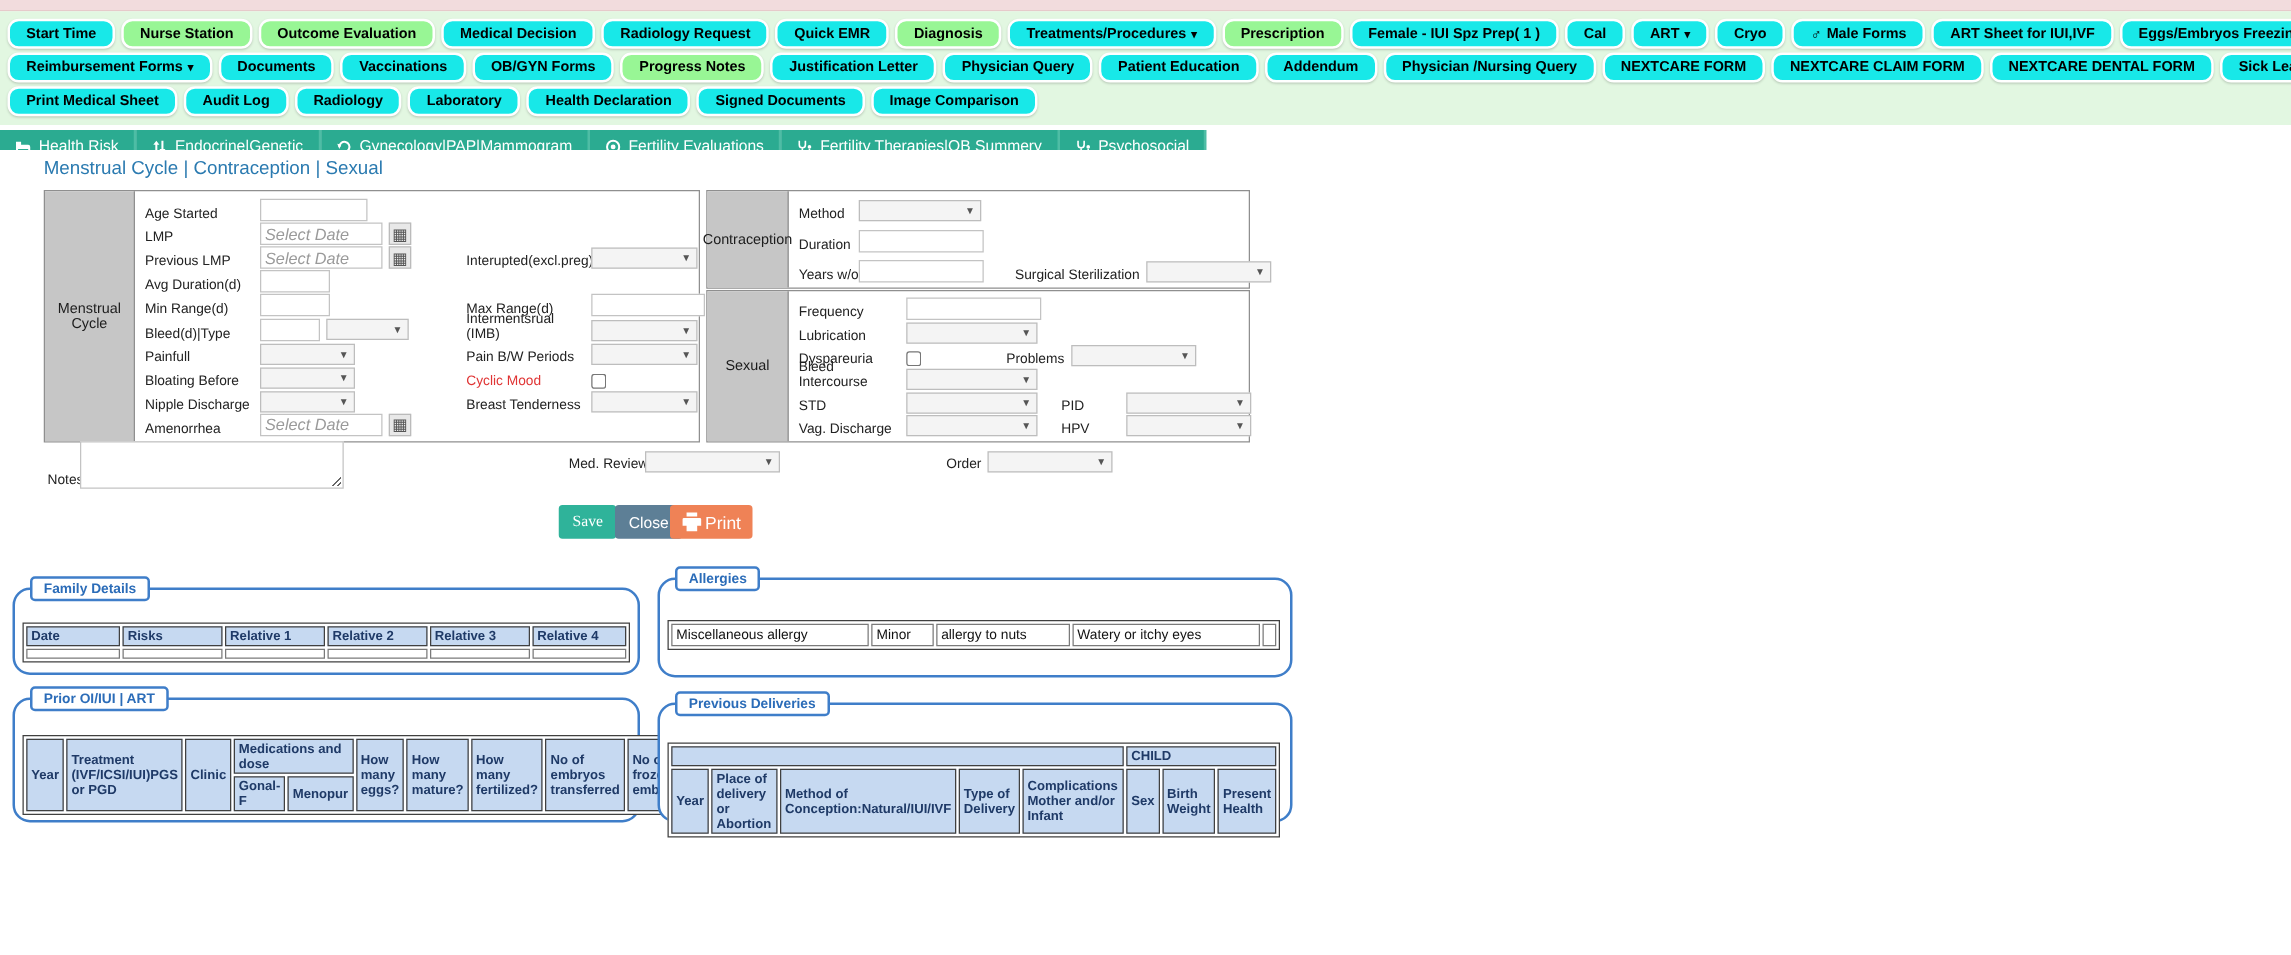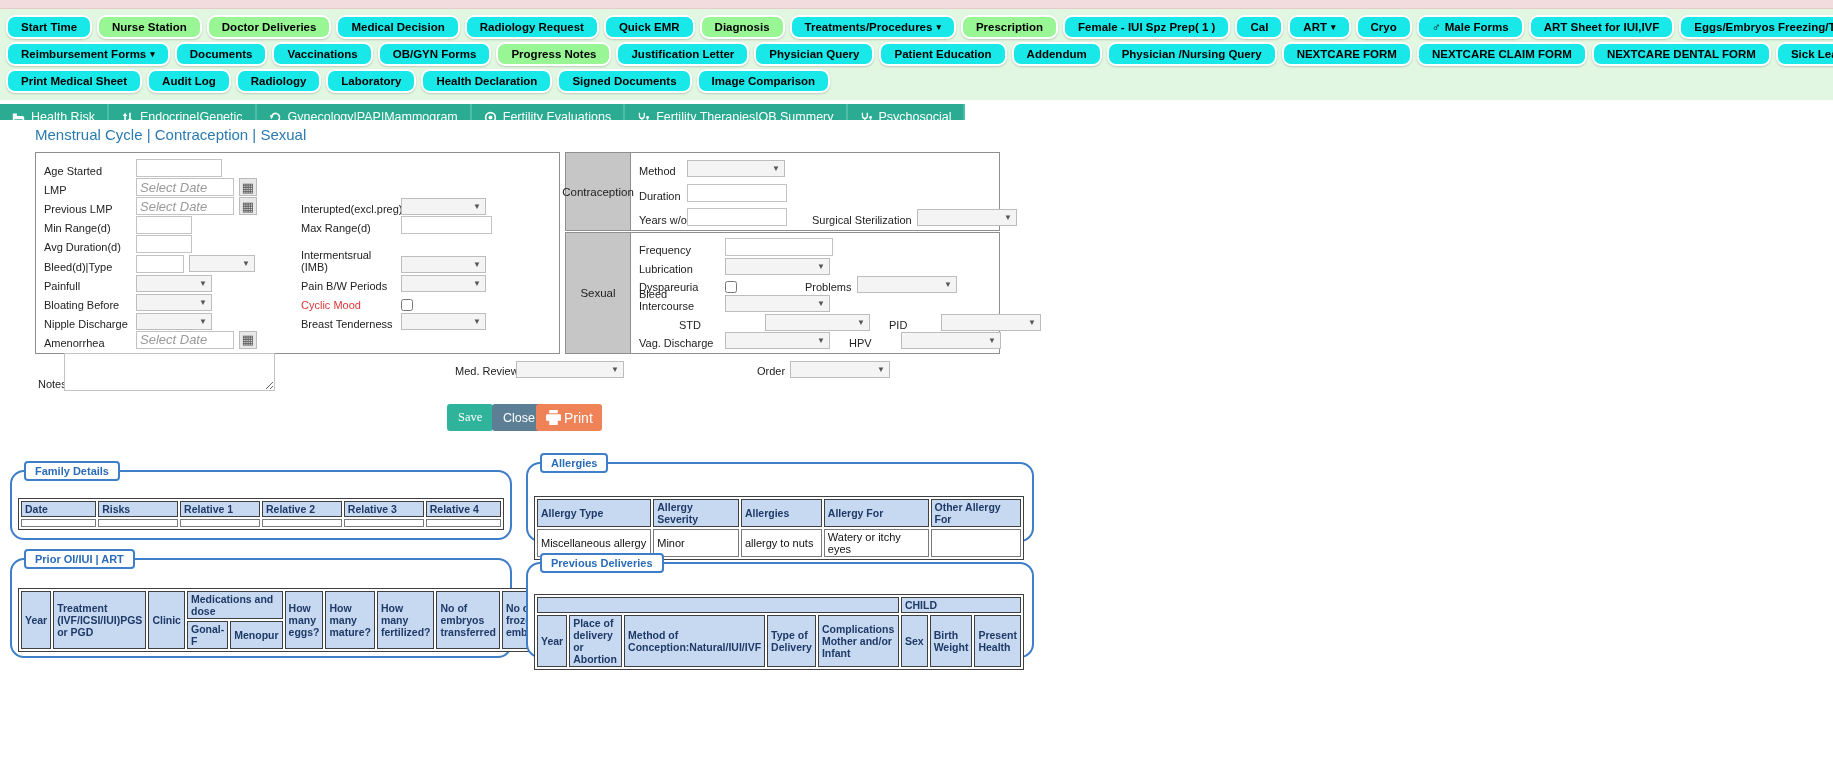--- a/index.html
+++ b/index.html
@@ -102,21 +102,21 @@
 
 <div class="nav-area">
   <div class="nav-row">
     <div class="nav-tab cyan">
         <span>Start Time</span>
       </div>
     <div class="nav-tab green">
         <span>Nurse Station</span>
       </div>
     <div class="nav-tab green">
-        <span>Doctor Deliveries</span>
+        <span>Outcome Evaluation</span>
       </div>
     <div class="nav-tab cyan">
         <span>Medical Decision</span>
       </div>
     <div class="nav-tab cyan">
         <span>Radiology Request</span>
       </div>
     <div class="nav-tab cyan">
         <span>Quick EMR</span>
       </div>
@@ -267,20 +267,21 @@
       </svg>
     <span>Psychosocial</span>
   </div>
 </div>
 
 <div id="content">
 
   <div class="abs page-heading" style="left:35px;top:6px;">Menstrual Cycle | Contraception | Sexual</div>
 
   <div class="abs fbox" style="left:35px;top:32px;width:523px;height:200px;">
+    <div class="gray-cell" style="width:71px;">Menstrual Cycle</div>
     <div class="fields">
       <div class="frow">
         <span class="lbl l1">Age Started</span>
         <span class="zone1">
             <input type="text" style="width: 78px;">
           </span>
       </div>
       <div class="frow">
         <span class="lbl l1">LMP</span>
         <span class="zone1">
@@ -293,32 +294,32 @@
         <span class="zone1">
             <input type="text" class="date" style="width: 90px;" placeholder="Select Date">
             <span class="cal">▦</span>
           </span>
         <span class="lbl l2">Interupted(excl.preg)</span>
         <span class="sel" style="width:85px;">
             <span class="sel-caret">▼</span>
           </span>
       </div>
       <div class="frow">
+        <span class="lbl l1">Avg Duration(d)</span>
+        <span class="zone1">
+            <input type="text" style="width: 48px;">
+          </span>
+      </div>
+      <div class="frow">
         <span class="lbl l1">Min Range(d)</span>
         <span class="zone1">
             <input type="text" style="width: 48px;">
           </span>
         <span class="lbl l2">Max Range(d)</span>
         <input type="text" style="width: 83px;">
-      </div>
-      <div class="frow">
-        <span class="lbl l1">Avg Duration(d)</span>
-        <span class="zone1">
-            <input type="text" style="width: 48px;">
-          </span>
       </div>
       <div class="frow">
         <span class="lbl l1">Bleed(d)|Type</span>
         <span class="zone1">
             <input type="text" style="width: 40px;">
             <span class="sel" style="width:66px;">
               <span class="sel-caret">▼</span>
             </span>
           </span>
         <span class="lbl l2">Intermentsrual (IMB)</span>
@@ -415,21 +416,21 @@
             <span class="sel-caret">▼</span>
           </span>
       </div>
       <div class="frow">
         <span class="lbl" style="width:86px;">Bleed Intercourse</span>
         <span class="sel" style="width:105px;">
             <span class="sel-caret">▼</span>
           </span>
       </div>
       <div class="frow">
-        <span class="lbl" style="width:86px;margin-left:40px;">STD</span>
+        <span class="lbl" style="width:86px;">STD</span>
         <span class="sel" style="width:105px;">
             <span class="sel-caret">▼</span>
           </span>
         <span class="lbl" style="width:52px;margin-left:19px;">PID</span>
         <span class="sel" style="width:100px;">
             <span class="sel-caret">▼</span>
           </span>
       </div>
       <div class="frow">
         <span class="lbl" style="width:86px;">Vag. Discharge</span>
@@ -487,27 +488,20 @@
             <td class="empty"></td>
       </tr>
     </tbody>
       </table>
   </div>
 
   <div class="abs fset" style="left:526px;top:342px;width:504px;height:76px;">
     <div class="legend">Allergies</div>
     <table class="grid" style="position:absolute;left:6px;top:32px;width:490px;">
       <tbody>
-          <tr>
-        <th style="width:24%;">Allergy Type</th>
-        <th style="width:18%;">Allergy Severity</th>
-        <th style="width:17%;">Allergies</th>
-        <th style="width:22%;">Allergy For</th>
-        <th style="width:19%;">Other Allergy For</th>
-      </tr>
       <tr>
         <td>Miscellaneous allergy</td>
         <td>Minor</td>
         <td>allergy to nuts</td>
         <td>Watery or itchy eyes</td>
         <td></td>
       </tr>
     </tbody>
       </table>
   </div>

